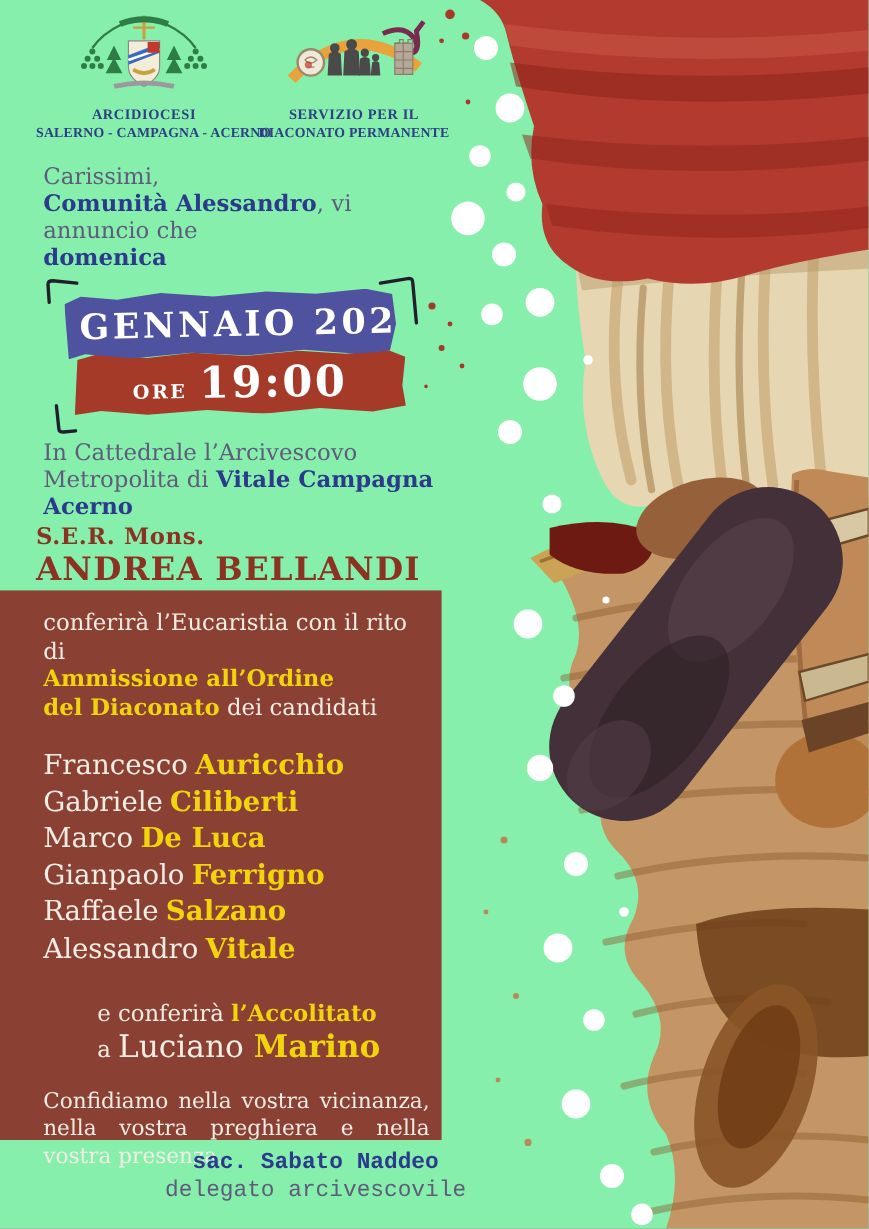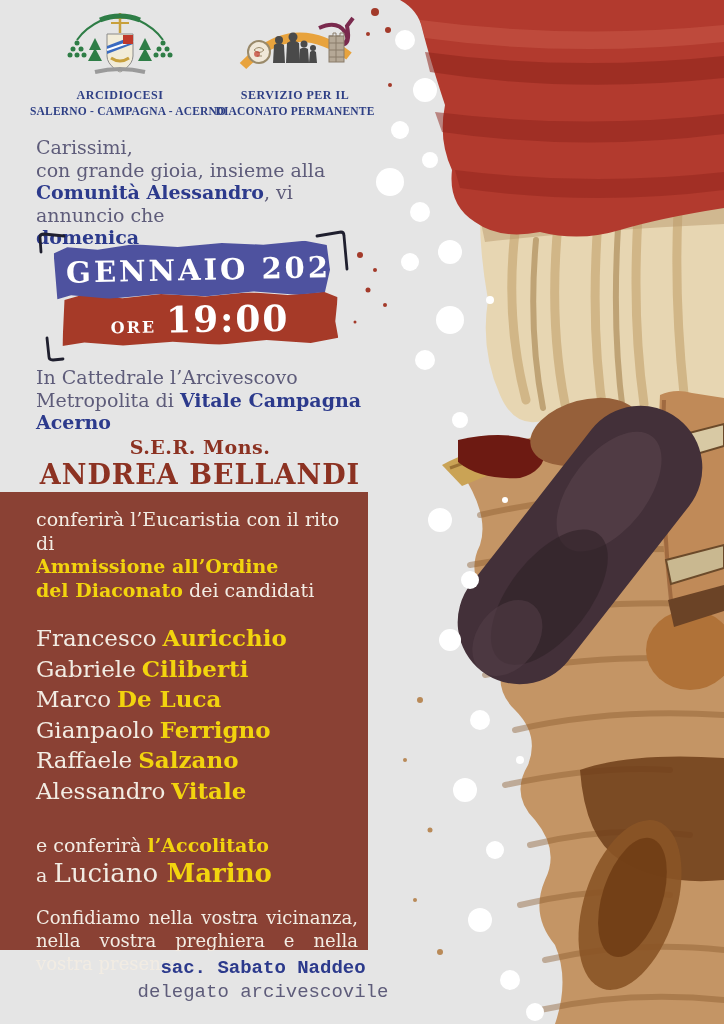--- a/index.html
+++ b/index.html
@@ -1,17 +1,17 @@
 <!DOCTYPE html>
 <html><head>
 <meta charset="utf-8">
 <style>
   html,body{margin:0;padding:0;background:#9a9a9a;}
   .page{
-    position:relative;width:724px;height:1024px;background:#e5e5e5;
+    position:relative;width:724px;height:1024px;background:#86efac;
     overflow:hidden;font-family:"DejaVu Serif",serif;margin:0 auto;
   }
   
   .logo{position:absolute;text-align:center;}
   .logo-left{left:30px;top:10px;width:180px;}
   .logo-right{left:215px;top:10px;width:160px;}
   .logo .emblem{display:block;margin:0 auto;}
   .logo .l1{font-family:"Liberation Serif",serif;font-weight:bold;color:#2e3f85;
             font-size:12px;letter-spacing:.5px;margin-top:6px;}
   .logo .l2{font-family:"Liberation Serif",serif;font-weight:bold;color:#2e3f85;
@@ -30,33 +30,33 @@
     left:62px;top:293px;width:276px;height:52px;background:#a63a28;transform:rotate(-0.8deg);
     clip-path:polygon(1% 10%,8% 0%,22% 8%,36% 1%,52% 7%,68% 0%,82% 6%,95% 1%,100% 12%,99% 58%,100% 90%,90% 99%,74% 92%,57% 100%,40% 93%,22% 99%,8% 92%,0% 98%);
     z-index:1;}
   .date-text{font-size:29px;font-weight:800;letter-spacing:3px;white-space:nowrap;}
   .time-wrap{display:flex;align-items:baseline;gap:10px;}
   .ore{font-size:16px;font-weight:800;letter-spacing:2px;}
   .time{font-size:36px;font-weight:800;letter-spacing:2px;}
   
   .location{position:absolute;left:36px;top:366px;width:350px;
             font-size:19px;line-height:22.5px;color:#5e5c7a;}
-  .bishop{position:absolute;left:30px;top:436px;width:340px;text-align:center;color:#8c3222;}
+  .bishop{position:absolute;left:30px;top:436px;width:340px;text-align:left;color:#8c3222;}
   .bishop .t1{font-size:19px;font-weight:bold;letter-spacing:.5px;}
   .bishop .t2{font-size:27px;font-weight:800;letter-spacing:1px;margin-top:1px;}
   
   .brown-box{position:absolute;left:0;top:492px;width:368px;height:458px;
              background:#8a4134;color:#f2ece3;box-sizing:border-box;
              padding:16px 14px 0 36px;}
   .box-p1{font-size:19px;line-height:23.5px;}
   .yellow{color:#f2d40e;font-weight:bold;}
   .names{margin-top:21px;}
   .name-line{font-size:23px;line-height:29.5px;white-space:nowrap;}
   .name-line .first{margin-right:6px;}
-  .accolito{margin-top:27px;font-size:19px;line-height:24px;}
+  .accolito{margin-top:27px;font-size:19px;line-height:24px;margin-left:45px;}
   .accolito .big{font-size:26px;}
   .accolito .row2{margin-top:4px;}
   .closing{margin-top:19px;font-size:18px;line-height:23px;text-align:justify;width:322px;}
   
   .footer{position:absolute;left:103px;top:957px;width:320px;text-align:center;font-family:Liberation Mono, monospace;}
   .footer .f1{font-size:19px;font-weight:bold;color:#2c3a8c;}
   .footer .f2{font-size:19px;color:#5e5c7a;margin-top:2px;}
   
   .brackets{position:absolute;left:0;top:0;z-index:3;pointer-events:none;}
   .artwork{position:absolute;left:330px;top:0;z-index:0;}
@@ -233,21 +233,20 @@
         <circle cx="80" cy="38" r="3"></circle>
           <path d="M77,42 q3,-2.5 6,0 l1,11 h-8 Z"></path>
       </g>
     </svg>
     <div class="l1">SERVIZIO PER IL</div>
     <div class="l2">DIACONATO PERMANENTE</div>
   </div>
 
   <div class="intro">
     <div>Carissimi,</div>
-    <div>con grande gioia, insieme alla</div>
     <div><span class="blue-b">Comunità Alessandro</span><span>, vi annuncio che</span></div>
     <div class="blue-b">domenica</div>
   </div>
 
   <svg class="brackets" width="724" height="1024" viewBox="0 0 724 1024">
     <g stroke="#1f1f2e" stroke-width="2.8" fill="none" stroke-linecap="round">
       <path d="M41,252 L40,237 Q40,234 44,234 L64,236"></path>
       <path d="M317,236 L341,232 Q344,232 344,236 L347,269"></path>
       <path d="M47,338 L49,357 Q49,360 53,360 L63,359"></path>
     </g>

